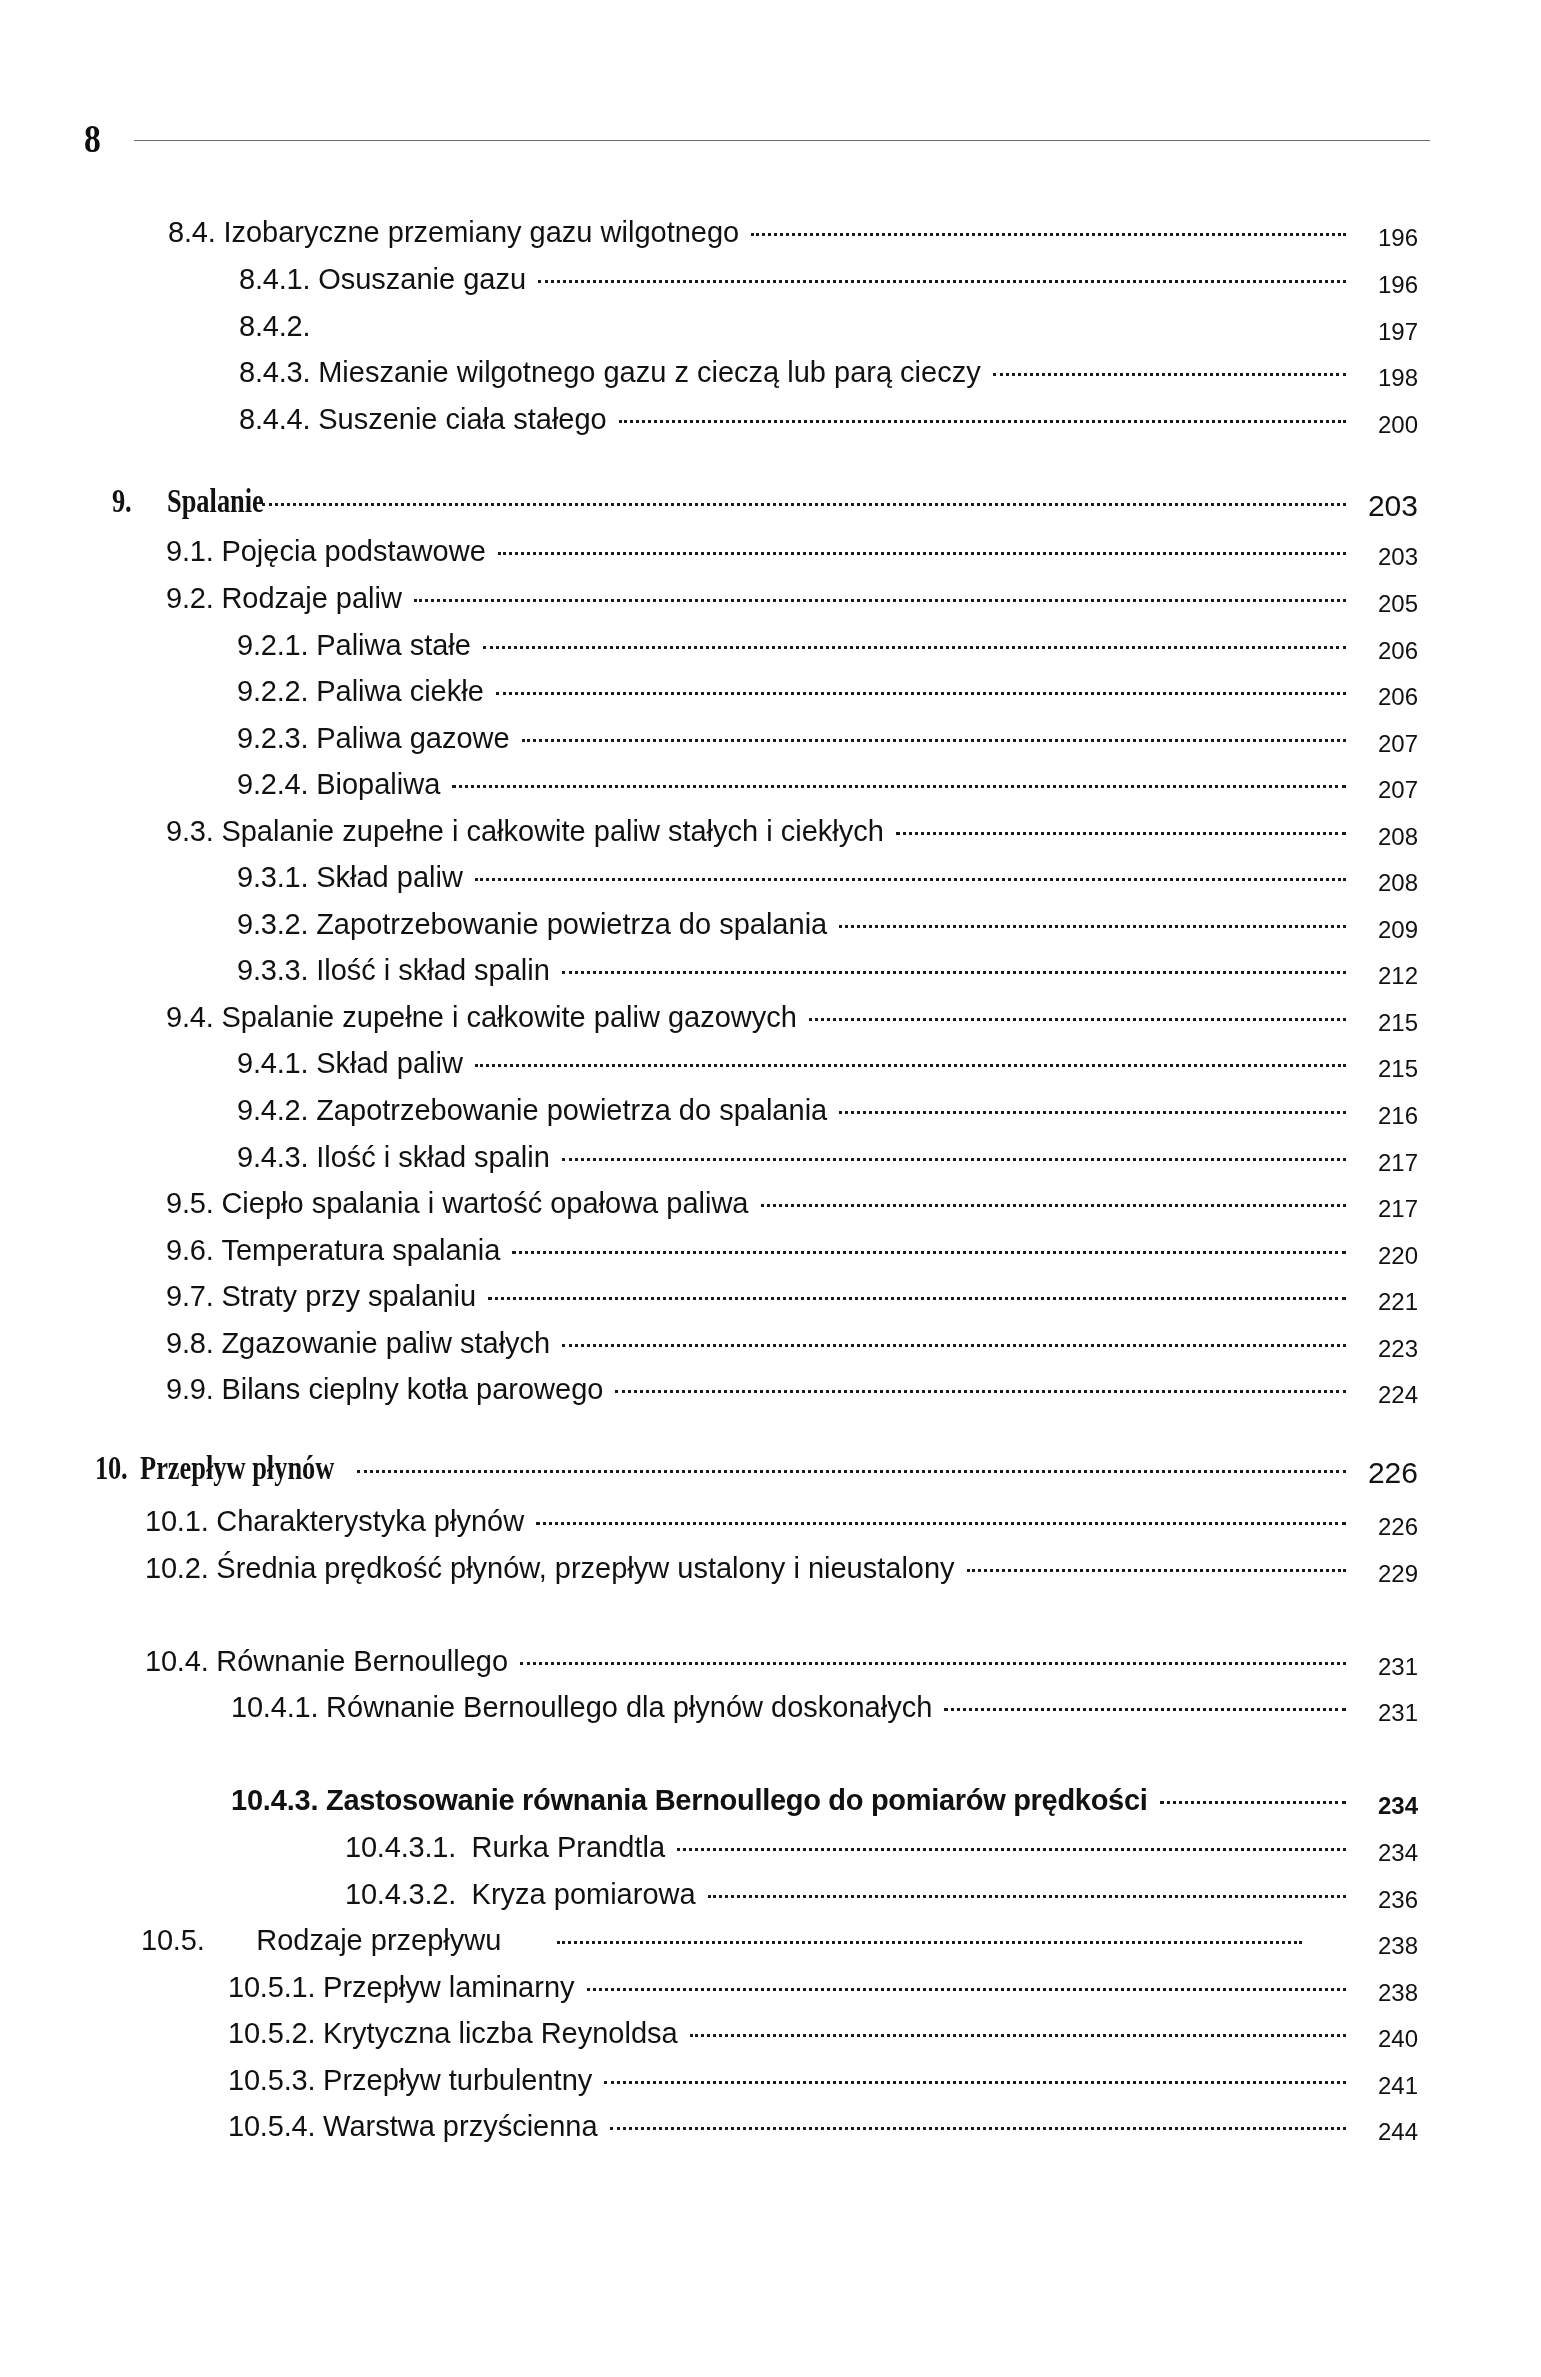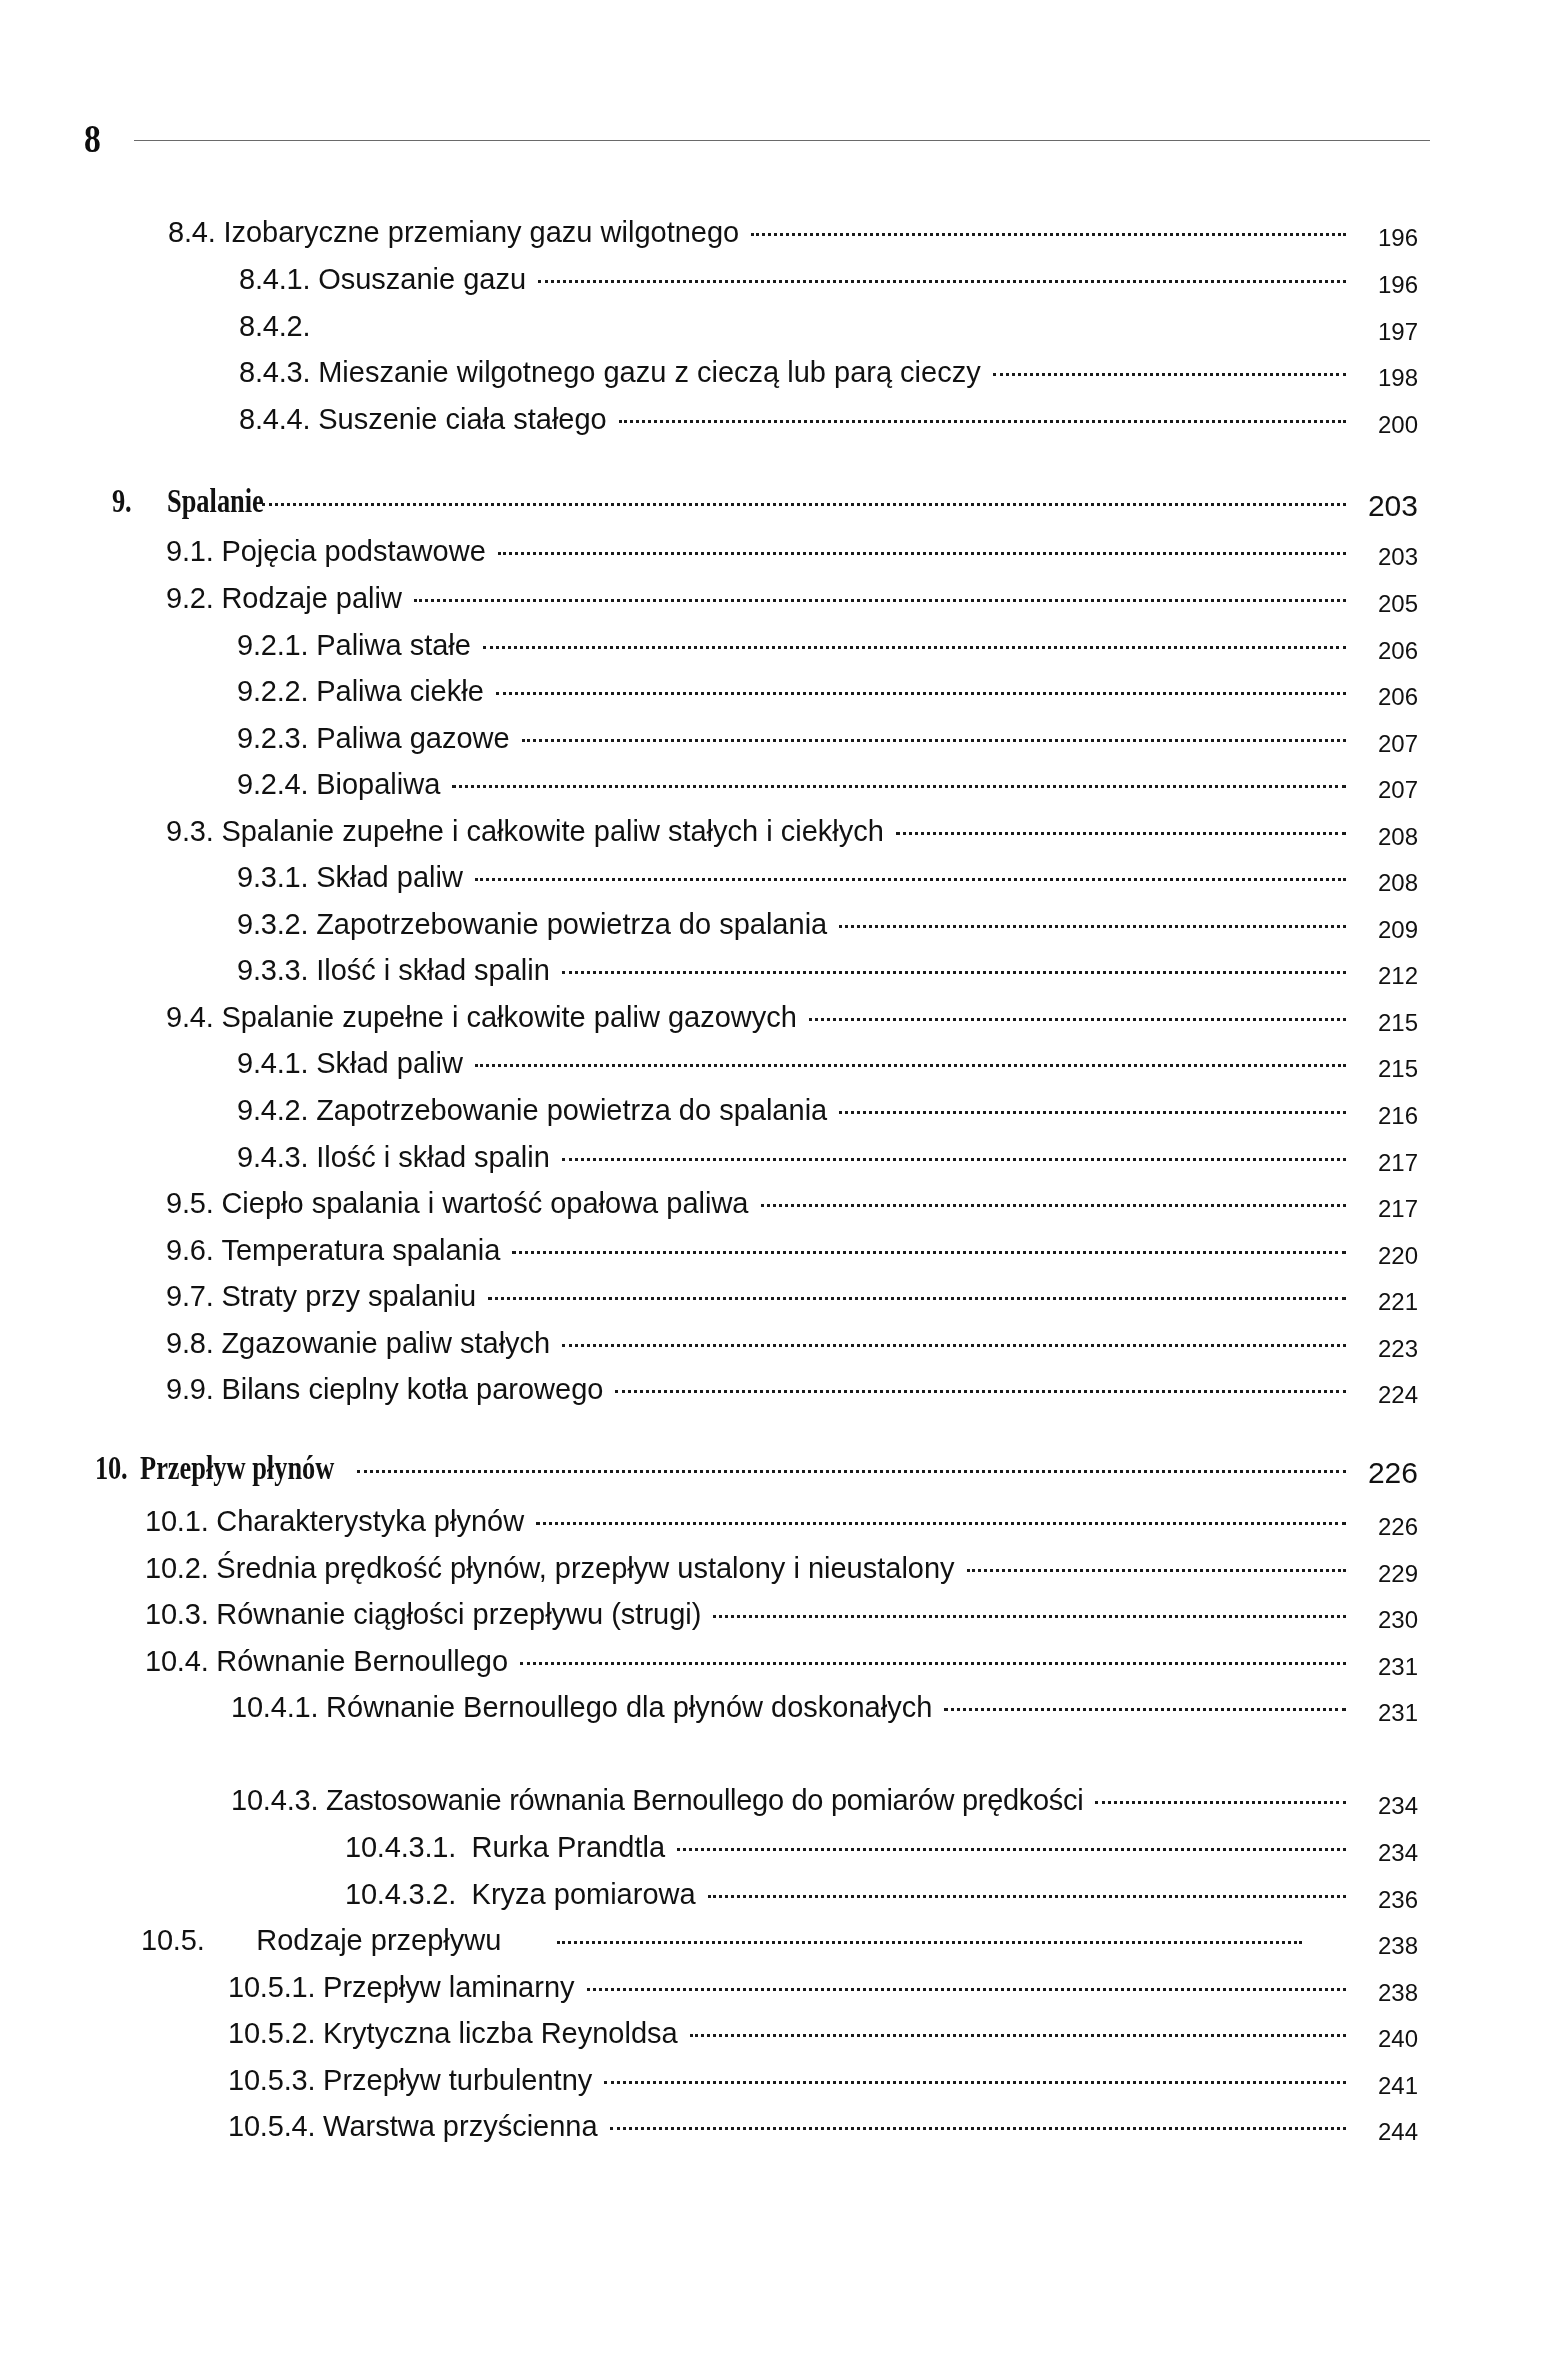--- a/index.html
+++ b/index.html
@@ -268,39 +268,33 @@
     <span class="title">Charakterystyka płynów</span>
     <span class="leader"></span>
     <span class="page">226</span>
   </div>
   <div class="toc-row" style="top:1545px; left:145px;">
     <span class="num">10.2.</span>
     <span class="title">Średnia prędkość płynów, przepływ ustalony i nieustalony</span>
     <span class="leader"></span>
     <span class="page">229</span>
   </div>
-  <div class="toc-row" style="top:1591px; left:145px;">
-    <span class="num">10.3.</span>
-    <span class="title">Równanie ciągłości przepływu (strugi)</span>
-    <span class="leader"></span>
-    <span class="page">230</span>
-  </div>
   <div class="toc-row" style="top:1638px; left:145px;">
     <span class="num">10.4.</span>
     <span class="title">Równanie Bernoullego</span>
     <span class="leader"></span>
     <span class="page">231</span>
   </div>
   <div class="toc-row" style="top:1684px; left:231px;">
     <span class="num">10.4.1.</span>
     <span class="title">Równanie Bernoullego dla płynów doskonałych</span>
     <span class="leader"></span>
     <span class="page">231</span>
   </div>
-  <div class="toc-row" style="top:1777px; left:231px;">
+  <div class="toc-row" style="top:1777px; left:231px;font-weight:bold;">
     <span class="num">10.4.3.</span>
     <span class="title" style="letter-spacing:-0.3px;">Zastosowanie równania Bernoullego do pomiarów prędkości</span>
     <span class="leader"></span>
     <span class="page">234</span>
   </div>
   <div class="toc-row" style="top:1824px; left:345px;">
     <span class="num">10.4.3.1.</span>
     <span class="title" style="padding-left:15.5px;">Rurka Prandtla</span>
     <span class="leader"></span>
     <span class="page">234</span>

